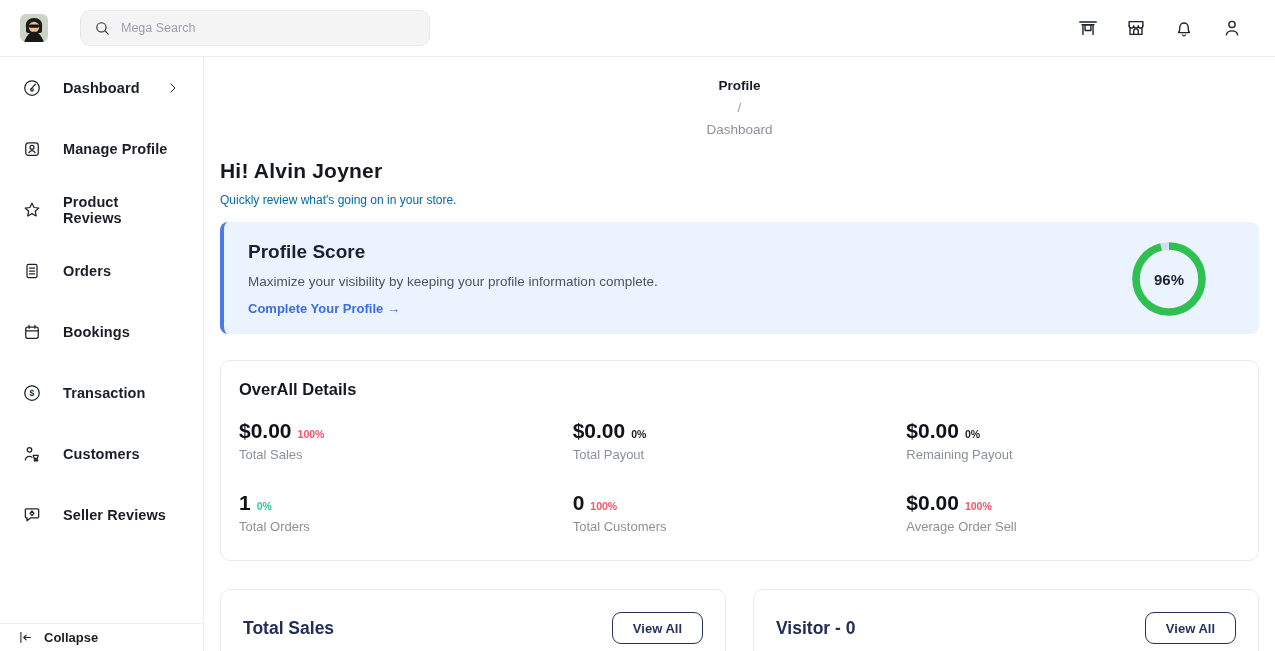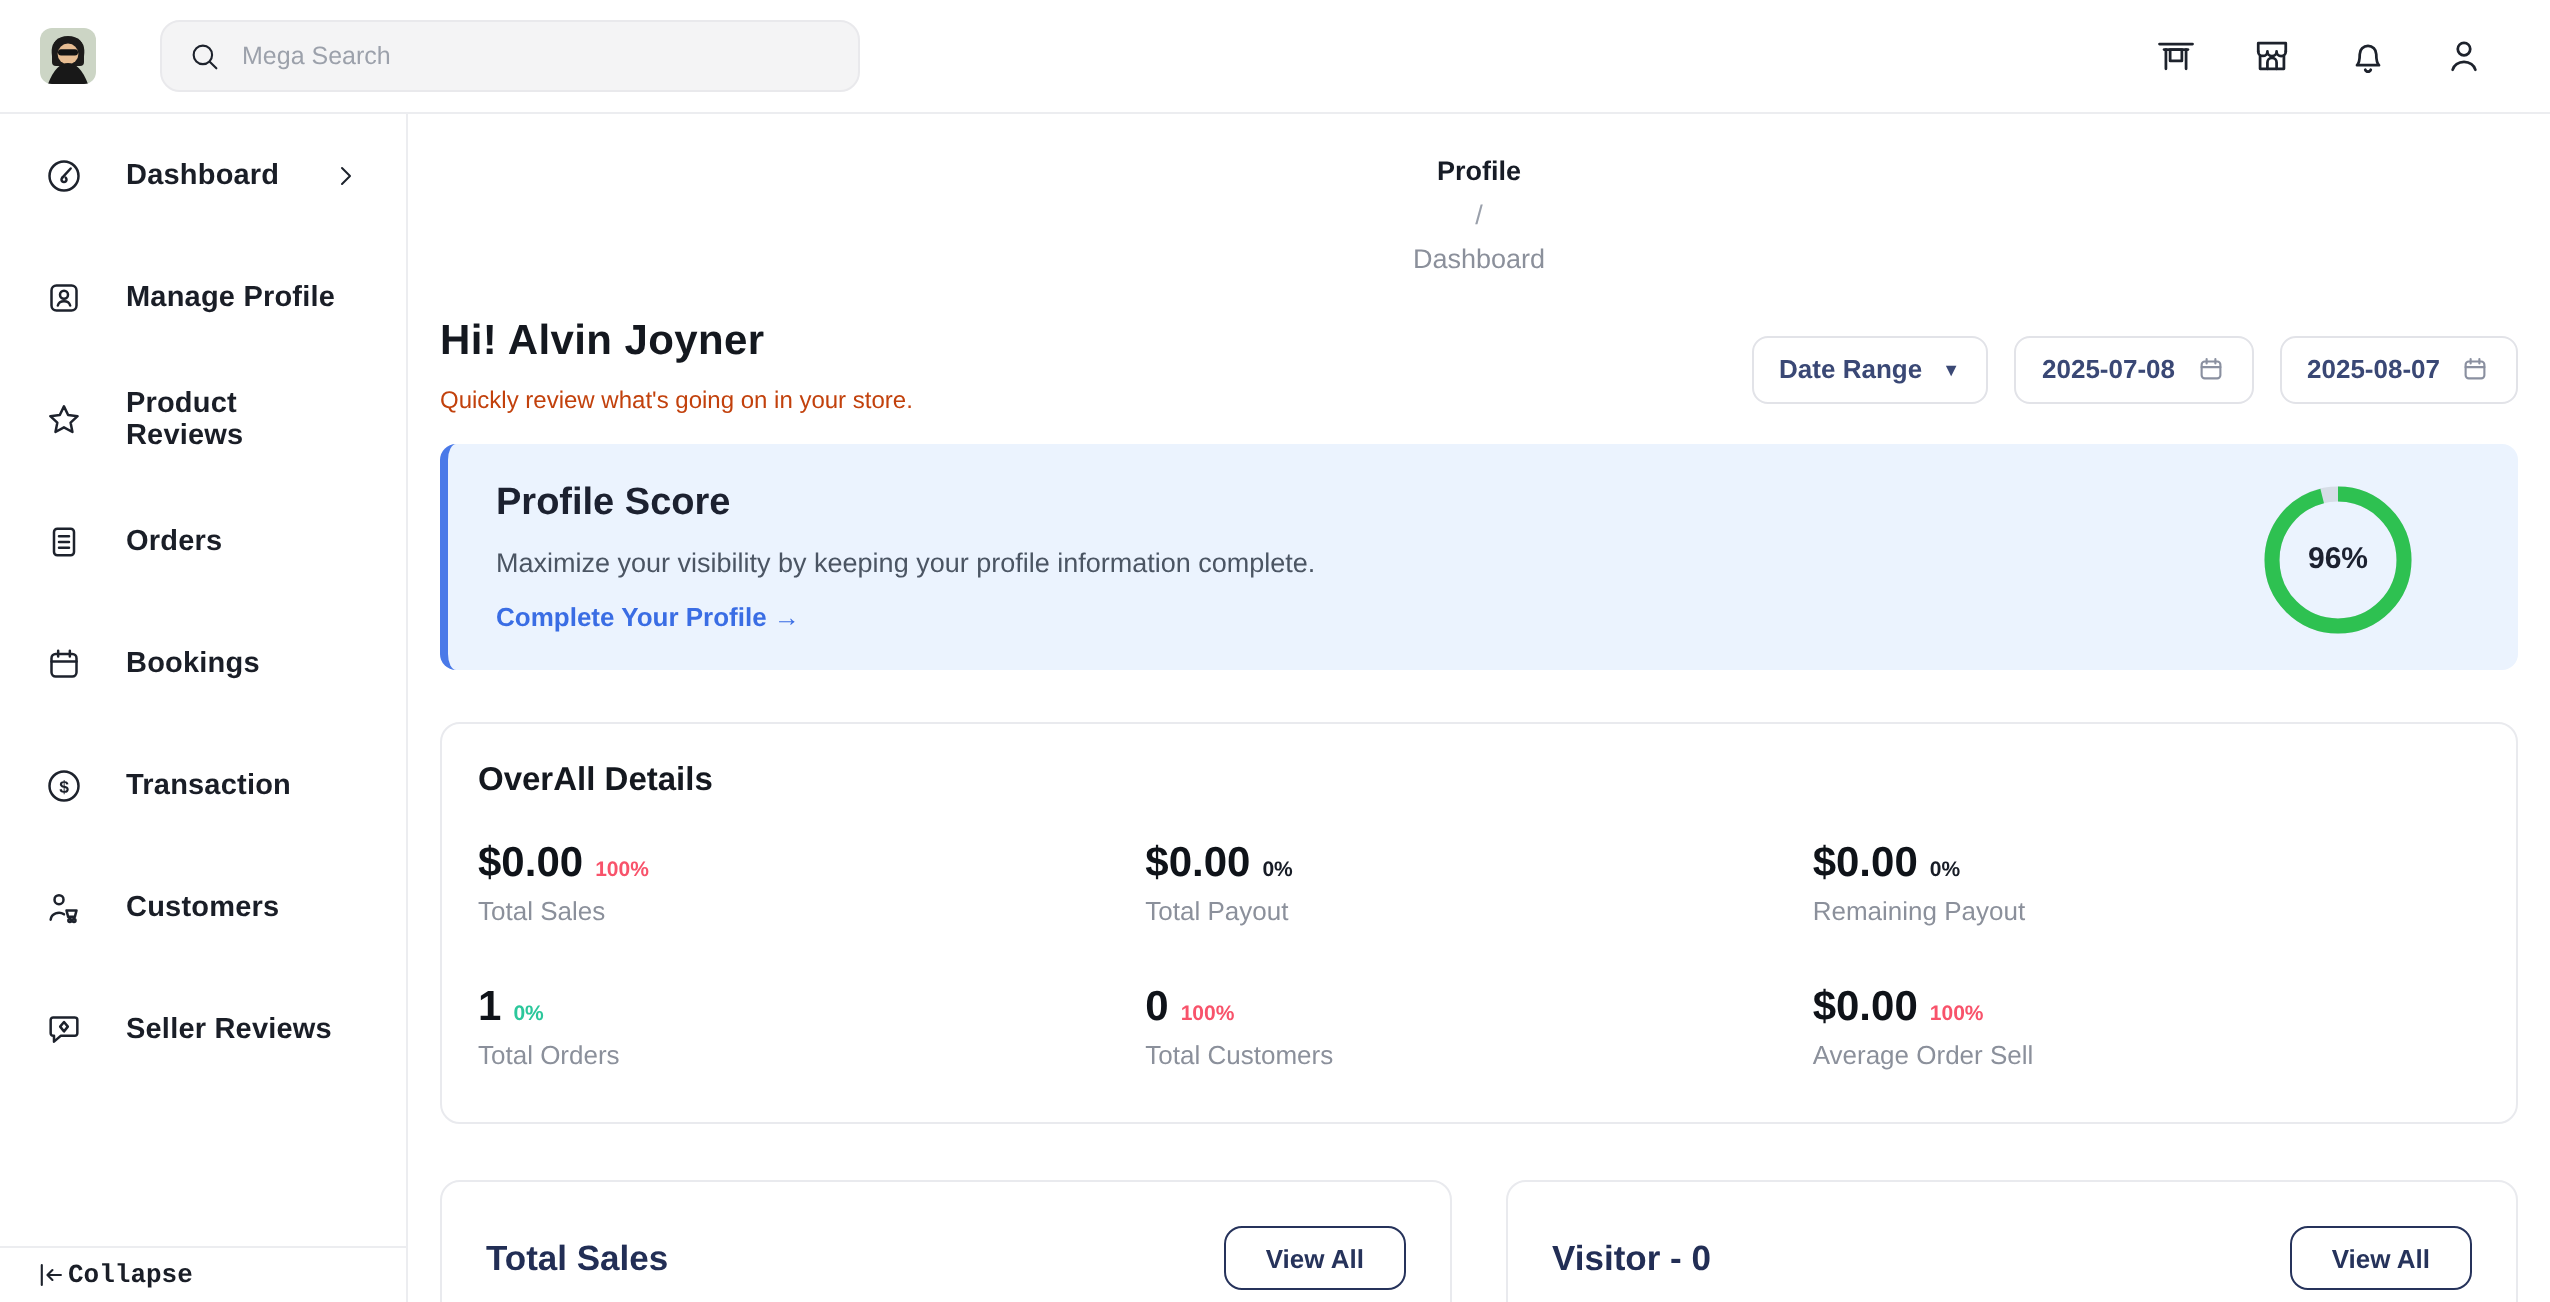--- a/index.html
+++ b/index.html
@@ -38,37 +38,37 @@
   }
   .nav-item {
     height:61px; display:flex; align-items:center; gap:21px;
     padding:0 22px; cursor:pointer;
   }
   .nav-item .lbl { font-size:14.5px; font-weight:700; color:#1a1e27; letter-spacing:.1px; }
   .nav-item .chev { margin-left:auto; display:flex; }
   .collapse-bar {
     position:absolute; bottom:0; left:0; right:0; height:28px;
     border-top:1px solid #ecedf0; display:flex; align-items:center;
-    padding:0 17px; cursor:pointer; background:#fff;font-family:Liberation Mono, monospace;
+    gap:10px; padding:0 17px; cursor:pointer; background:#fff;
   }
   .collapse-bar .lbl { font-size:13px; font-weight:700; color:#1a1e27; }
 
   
   .main {
     position:absolute; top:57px; left:204px; right:0; bottom:0;
     overflow:hidden; padding:21px 16px 0;
   }
   .breadcrumb { font-size:13.5px; display:flex; gap:7px; align-items:center;flex-direction:column; }
   .bc-current { font-weight:700; color:#171c26; cursor:pointer; }
   .bc-sep { color:#9aa0ab; }
   .bc-muted { color:#8b909b; }
 
   .header-row { display:flex; justify-content:space-between; align-items:center; margin-top:22px; }
   .page-title { font-size:21px; font-weight:700; color:#14181f; letter-spacing:.2px; }
-  .page-sub { margin-top:10px; font-size:12px; color:#c2410c; }
+  .page-sub { margin-top:10px; font-size:12px; color:#0369a1; }
 
   .date-controls { display:flex; gap:13px; margin-top:3px; }
   .ctrl {
     height:34px; background:#fff; border:1px solid #e2e3e8; border-radius:8px;
     display:flex; align-items:center; gap:10px; padding:0 13px;
     font-size:13px; font-weight:600; color:#3a4875; cursor:pointer;
   }
   .caret { font-size:9px; color:#3a4875; }
 
   
@@ -261,40 +261,20 @@
     <span class="bc-current">Profile</span>
     <span class="bc-sep">/</span>
     <span class="bc-muted">Dashboard</span>
   </div>
 
   <div class="header-row">
     <div>
       <h1 class="page-title">Hi! Alvin Joyner</h1>
       <p class="page-sub">Quickly review what's going on in your store.</p>
     </div>
-    <div class="date-controls">
-      <div class="ctrl">
-        <span>Date Range</span>
-        <span class="caret">▼</span>
-      </div>
-      <div class="ctrl">
-        <span>2025-07-08</span>
-        <svg class="ic" width="15" height="15" viewBox="0 0 24 24">
-          <rect x="4.5" y="6" width="15" height="13.5" rx="2.5" fill="none" stroke="#8a90a0" stroke-width="1.7"></rect>
-          <path d="M8.5 4 V7.5 M15.5 4 V7.5 M4.5 10.5 H19.5" fill="none" stroke="#8a90a0" stroke-width="1.7" stroke-linecap="round"></path>
-        </svg>
-      </div>
-      <div class="ctrl">
-        <span>2025-08-07</span>
-        <svg class="ic" width="15" height="15" viewBox="0 0 24 24">
-          <rect x="4.5" y="6" width="15" height="13.5" rx="2.5" fill="none" stroke="#8a90a0" stroke-width="1.7"></rect>
-          <path d="M8.5 4 V7.5 M15.5 4 V7.5 M4.5 10.5 H19.5" fill="none" stroke="#8a90a0" stroke-width="1.7" stroke-linecap="round"></path>
-        </svg>
-      </div>
-    </div>
   </div>
 
   <section class="score-card">
     <div>
       <h2 class="score-title">Profile Score</h2>
       <p class="score-desc">Maximize your visibility by keeping your profile information complete.</p>
       <span class="score-link">Complete Your Profile →</span>
     </div>
     <div class="ring-wrap">
       <svg class="ic" width="76" height="76" viewBox="0 0 76 76">

